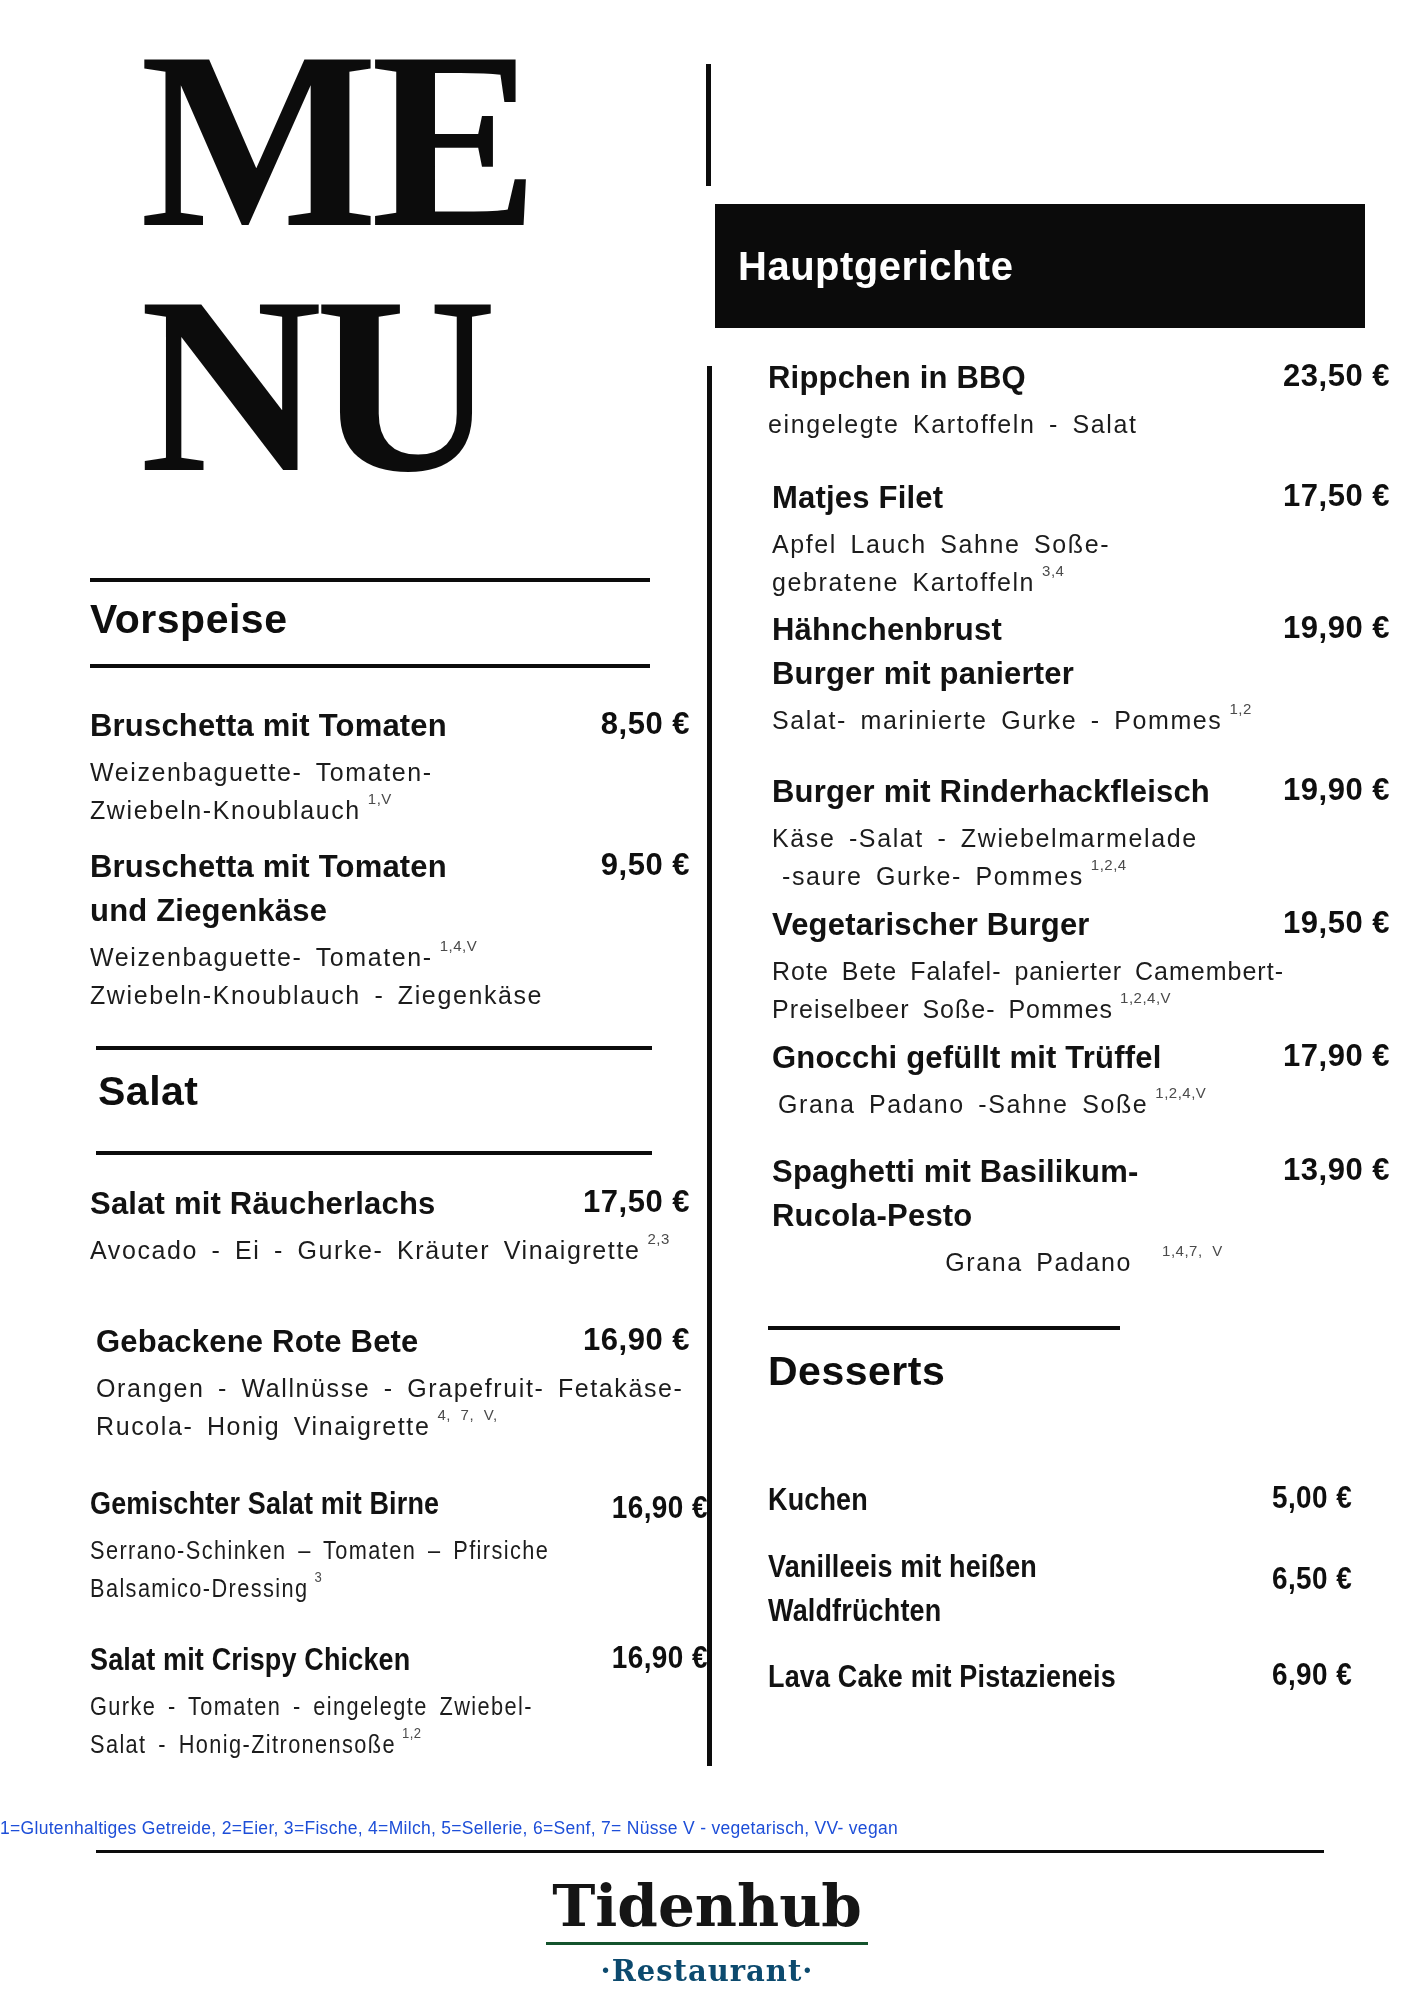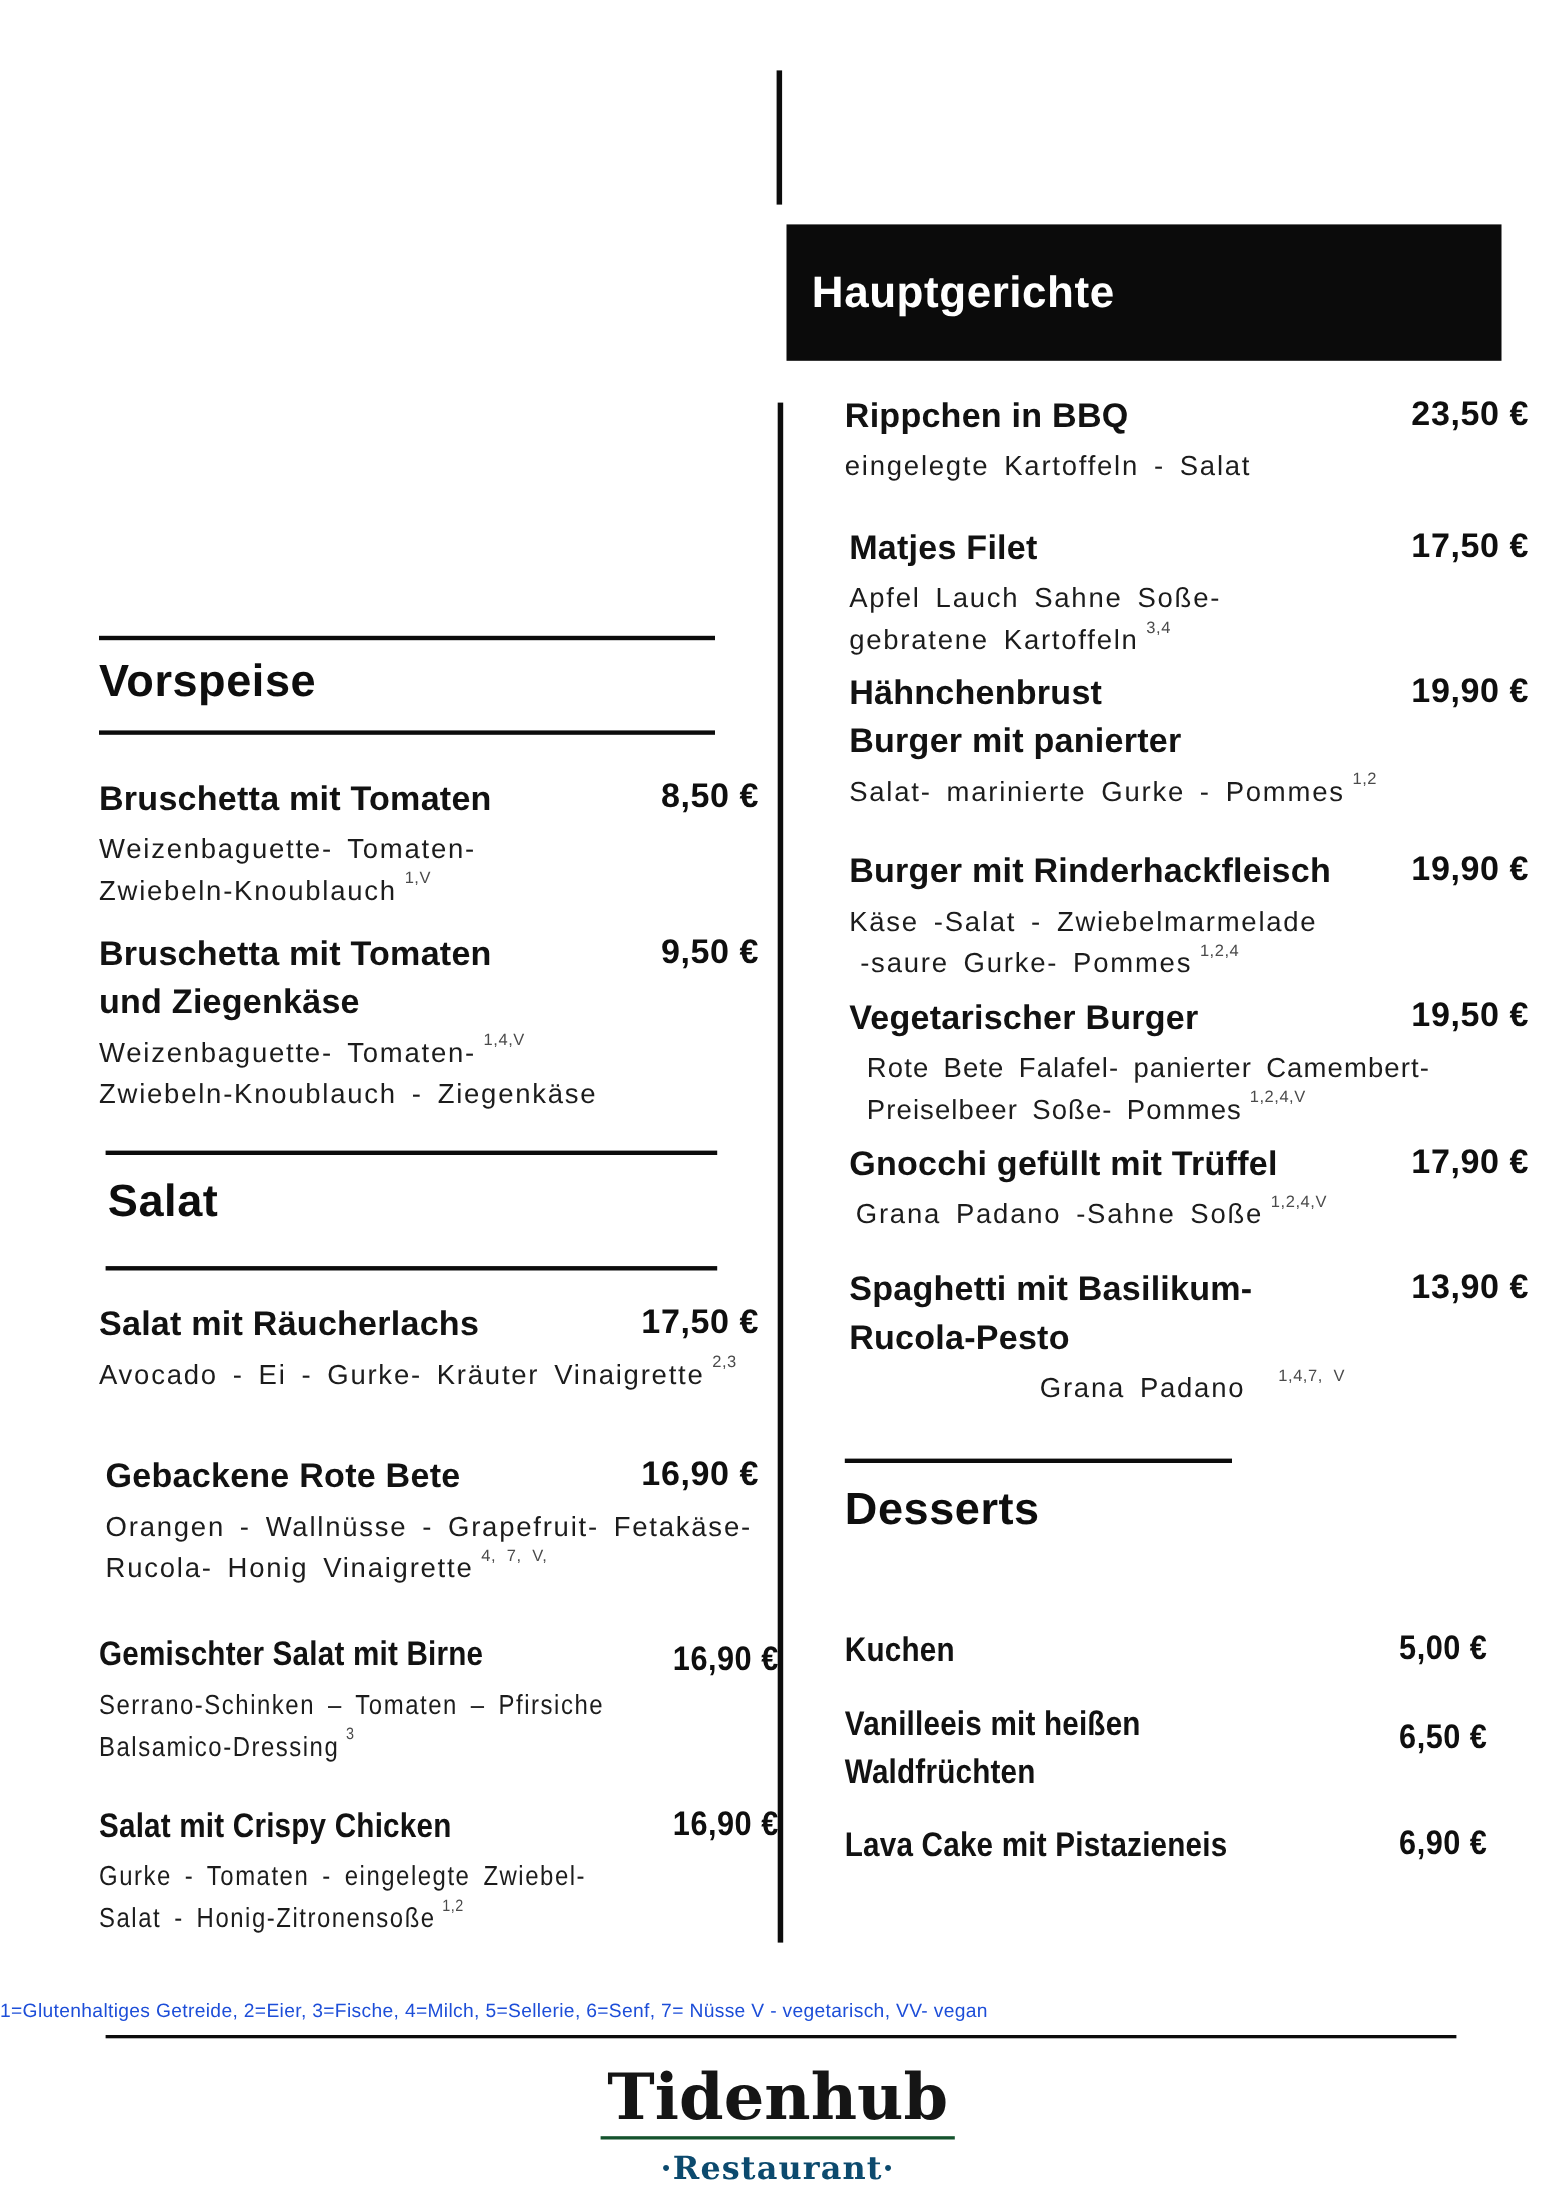--- a/index.html
+++ b/index.html
@@ -35,20 +35,24 @@
         font-family:"DejaVu Serif",serif;font-weight:700;font-size:58px;color:#151515;}
   .brand-name{border-bottom:3px solid #14532d;padding:0 6px 2px 6px;}
   .brand-sub{position:absolute;left:0;right:0;top:1954px;text-align:center;
         font-family:"DejaVu Serif",serif;font-weight:700;font-size:29px;letter-spacing:1px;color:#0c4a6e;}
 </style>
 </head>
 <body>
 
 <div class="page">
 
+  <div class="logo">
+    <span>ME</span>
+    <span>NU</span>
+  </div>
 
   <div class="vr" style="left:706px;top:64px;height:122px;"></div>
   <div class="vr" style="left:707px;top:366px;height:1400px;"></div>
 
   <div class="hr" style="left:90px;top:578px;width:560px;"></div>
   <div class="sec-head" style="left:90px;top:596px;">Vorspeise</div>
   <div class="hr" style="left:90px;top:664px;width:560px;"></div>
 
   <div class="item" style="left:90px;top:704px;width:600px;">
     <div class="price">8,50 €</div>
@@ -165,21 +169,21 @@
       <span class="dline">Käse -Salat - Zwiebelmarmelade</span>
       <span class="dline" style="padding-left:10px;"><span>-saure Gurke- Pommes</span><sup class="al">1,2,4</sup></span>
     </div>
   </div>
 
   <div class="item" style="left:772px;top:903px;width:618px;">
     <div class="price">19,50 €</div>
     <div class="title">
       <span class="tline">Vegetarischer Burger</span>
     </div>
-    <div class="desc" style="letter-spacing:1px;margin-left:16px;">
+    <div class="desc" style="letter-spacing:1px;">
       <span class="dline">Rote Bete Falafel-  panierter Camembert-</span>
       <span class="dline"><span>Preiselbeer Soße- Pommes</span><sup class="al">1,2,4,V</sup></span>
     </div>
   </div>
 
   <div class="item" style="left:772px;top:1036px;width:618px;">
     <div class="price">17,90 €</div>
     <div class="title">
       <span class="tline">Gnocchi gefüllt mit Trüffel</span>
     </div>

